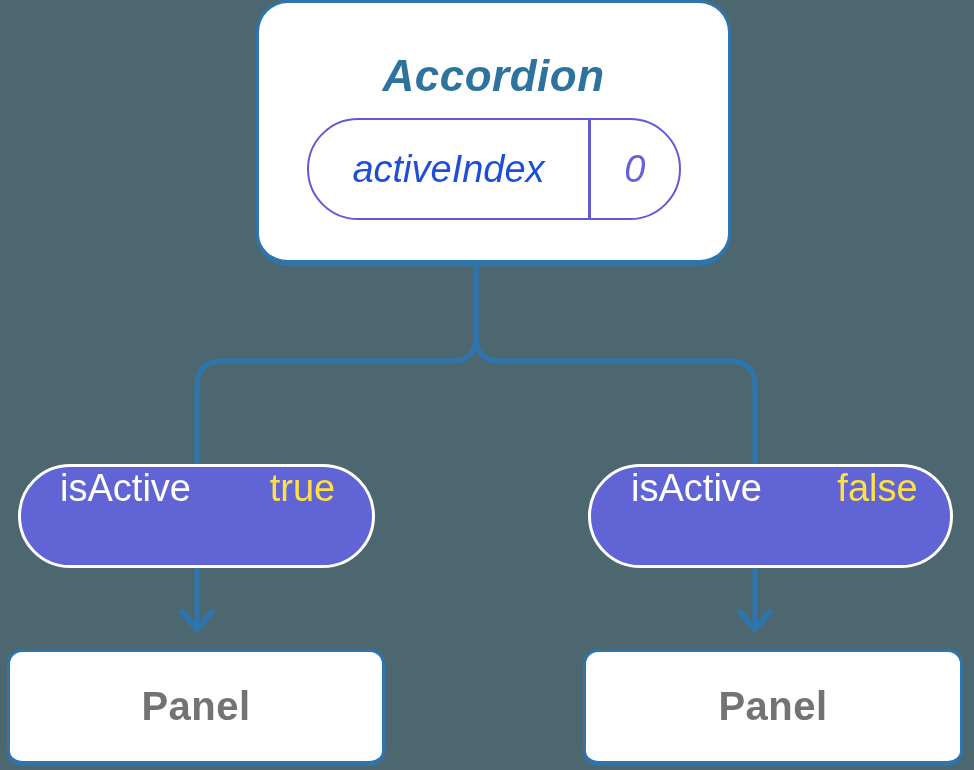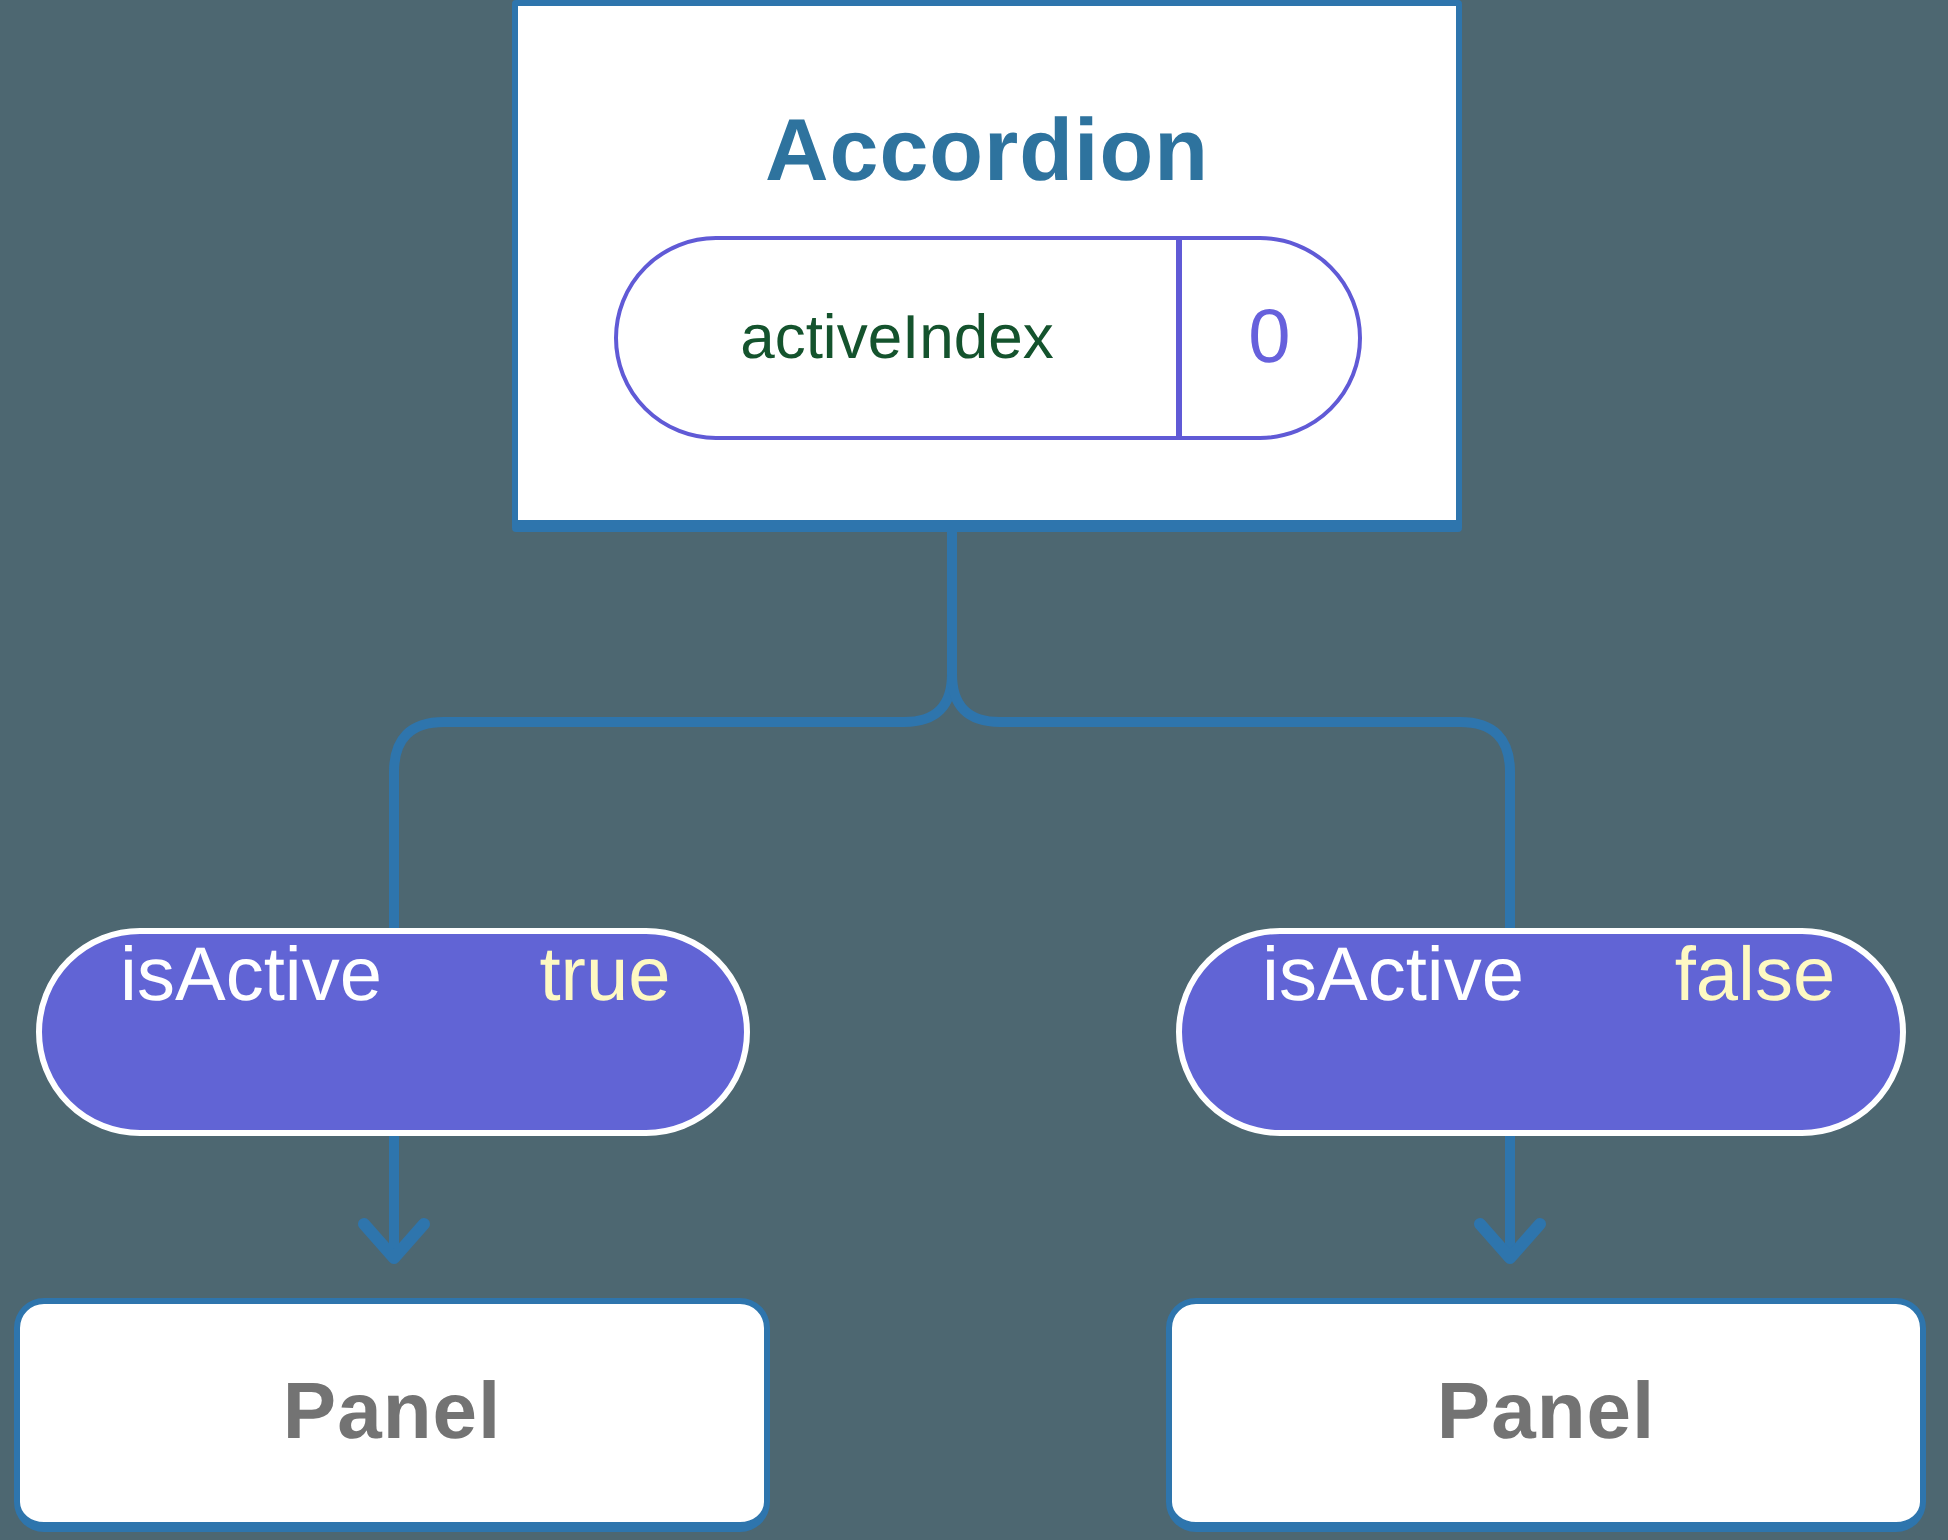--- a/index.html
+++ b/index.html
@@ -26,21 +26,22 @@
     background: #ffffff;
     border: 3px solid #2e75ad;
     z-index: 1;
   }
   .accordion-card {
     left: 256px;
     top: 0px;
     width: 475px;
     height: 266px;
     border-bottom-width: 6px;
-    border-radius: 2px;
+    border-radius: 32px;
+    font-style: italic;
   }
   .accordion-title {
     position: absolute;
     left: 0;
     top: 47px;
     width: 100%;
     text-align: center;
     font-size: 44px;
     font-weight: 600;
     line-height: 1.2;
@@ -59,22 +60,22 @@
     display: flex;
     align-items: stretch;
     background: #ffffff;
     overflow: hidden;
   }
   .state-pill .pill-label {
     width: 279px;
     display: flex;
     align-items: center;
     justify-content: center;
-    font-size: 31px;
-    color: #14532d;
+    font-size: 38px;
+    color: #1d4ed8;
   }
   .state-pill .pill-divider {
     width: 2.5px;
     background: #605ad6;
   }
   .state-pill .pill-value {
     flex: 1;
     display: flex;
     align-items: center;
     justify-content: center;
@@ -102,21 +103,21 @@
   .prop-pill .pill-divider {
     width: 3px;
     background: #ffffff;
   }
   .prop-pill .pill-value {
     flex: 1;
     display: flex;
     align-items: center;
     justify-content: center;
     font-size: 38px;
-    color: #fef9c3;
+    color: #fde047;
   }
   .prop-pill-left {
     left: 18px;
     top: 464px;
     width: 357px;
     height: 104px;
   }
   .prop-pill-left .pill-label { width: 209px; }
   .prop-pill-right {
     left: 588px;

